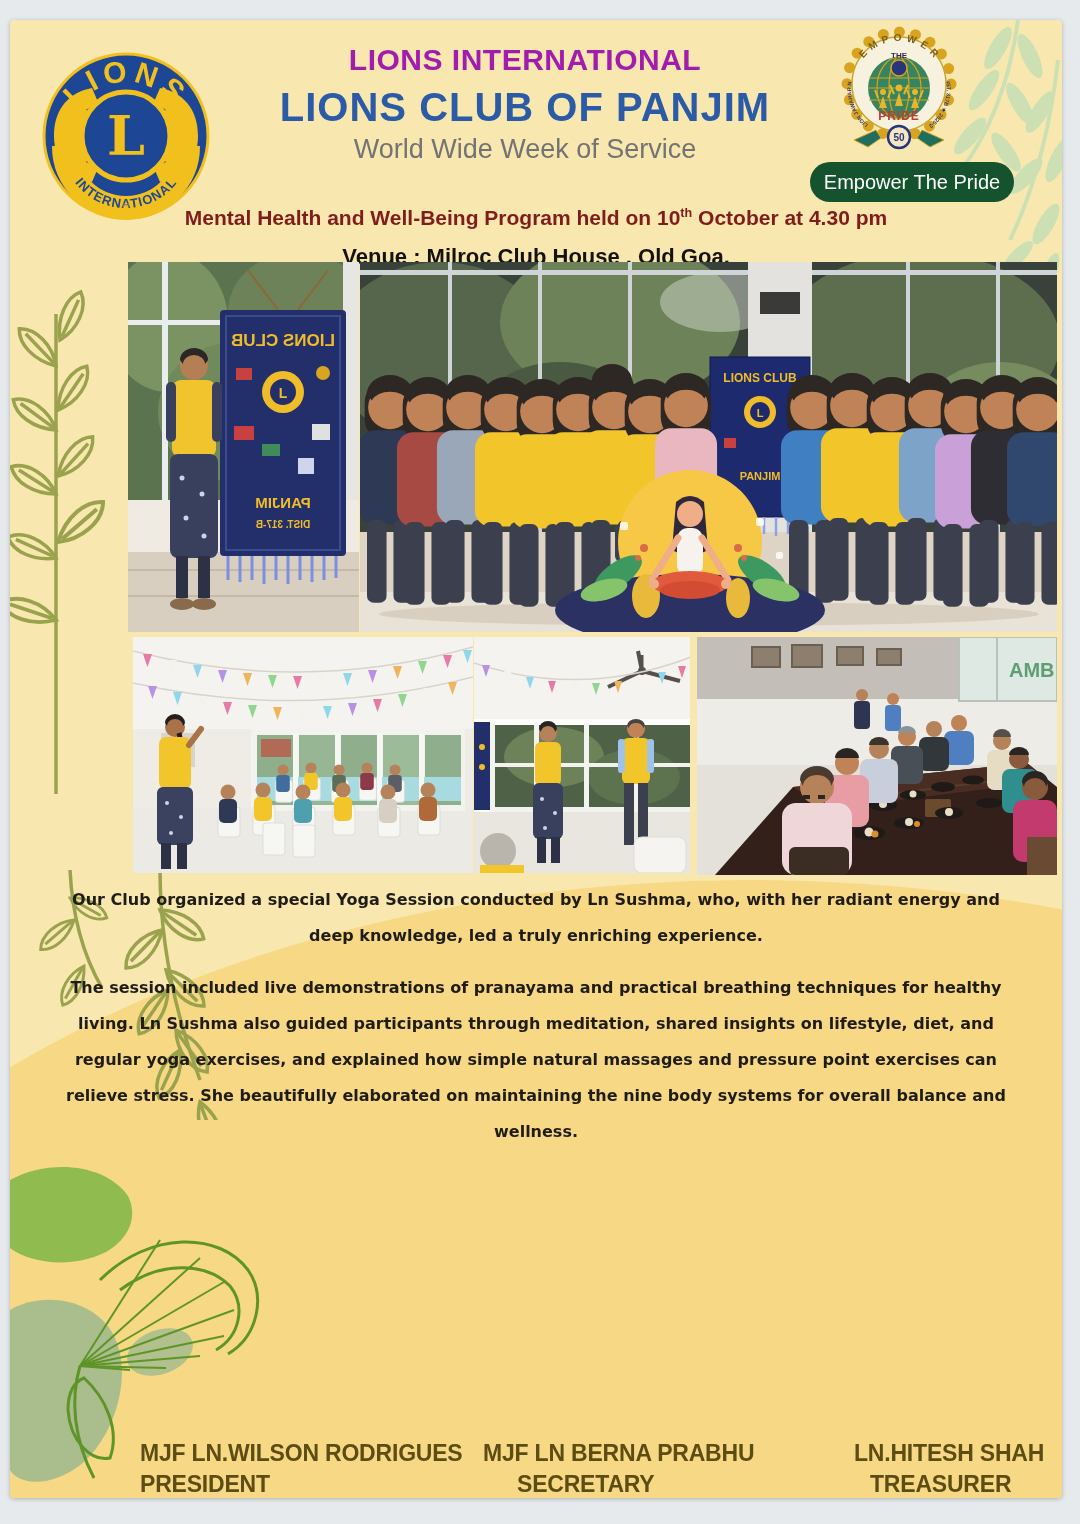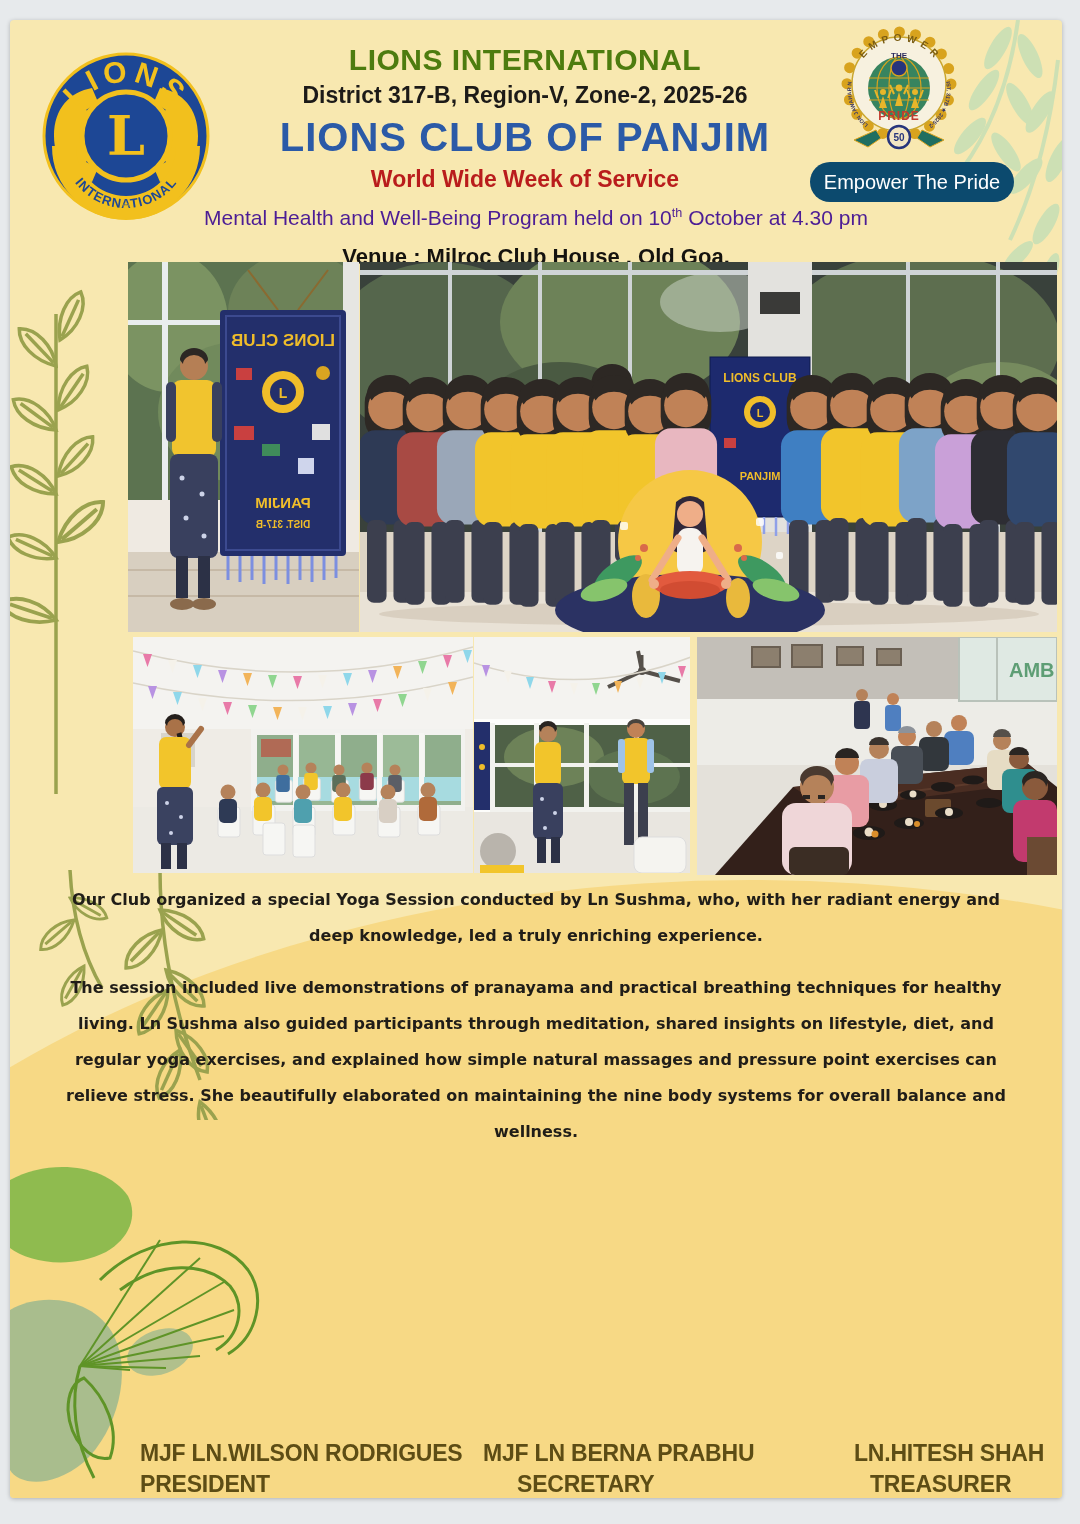--- a/index.html
+++ b/index.html
@@ -8,32 +8,32 @@
   .flyer { position:absolute; left:10px; top:20px; width:1052px; height:1478px;
            background:#f8e8b0; overflow:hidden; border-radius:4px;
            box-shadow:0 1px 4px rgba(0,0,0,.25); }
   .abs { position:absolute; }
   .blob { position:absolute; left:-360px; top:860px; width:2200px; height:1440px;
           border-radius:50%; background:#f7d985; z-index:0; }
   .deco { z-index:1; }
   .content { z-index:2; }
 
   .head-block { left:170px; top:20px; width:690px; text-align:center; }
-  .org   { font-size:30px; font-weight:800; color:#4d7c0f; letter-spacing:.5px; line-height:40px; }
+  .org   { font-size:30px; font-weight:800; color:#a21caf; letter-spacing:.5px; line-height:40px; }
   .dist  { font-size:23px; font-weight:700; color:#1c1a18; line-height:30px; }
   .club  { font-size:40px; font-weight:800; color:#2b5aa7; letter-spacing:1px; line-height:54px; margin-top:0; }
-  .week  { font-size:23px; font-weight:700; color:#b91c1c; line-height:30px; }
+  .week  { font-size:27px; font-weight:400; color:#737373; line-height:30px; }
   .progline { left:24px; top:186px; width:1004px; text-align:center;
-              font-size:21px; font-weight:400; color:#4c1d95; }
+              font-size:21px; font-weight:700; color:#7f1d1d; }
   .progline sup { font-size:.6em; }
   .venueline { left:24px; top:224px; width:1004px; text-align:center;
                font-size:22px; font-weight:700; color:#15130f; }
 
   .pill { left:800px; top:142px; width:204px; height:40px; border-radius:20px;
-          background:#0c4a6e; color:#ffffff; font-size:20px; font-weight:500;
+          background:#14532d; color:#ffffff; font-size:20px; font-weight:500;
           display:flex; align-items:center; justify-content:center; }
 
   .photo { position:absolute; overflow:hidden; z-index:2; background:#ccc; }
   .photo svg { display:block; }
 
   .bodytext { left:56px; top:862px; width:940px; text-align:center;
               font-family:"DejaVu Sans", sans-serif; font-weight:700;
               font-size:16px; line-height:36px; color:#201d18; }
   .bodytext p { margin-bottom:16px; }
   .herb { display:inline-block; vertical-align:-3px; }
@@ -147,21 +147,20 @@
     </text>
     <text font-size="13" font-weight="bold" fill="#1d4795" letter-spacing="1">
       <textPath href="#arcBot" startOffset="50%" text-anchor="middle">INTERNATIONAL</textPath>
     </text>
     <text x="86" y="105" text-anchor="middle" font-family="DejaVu Serif, serif" font-size="54" font-weight="bold" fill="#f2c01d">L</text>
     <text x="86" y="160" text-anchor="middle" font-size="9" fill="#f2c01d">®</text>
   </svg>
 
   <div class="abs content head-block">
     <div class="org">LIONS INTERNATIONAL</div>
-    <div class="dist">District 317-B, Region-V, Zone-2, 2025-26</div>
     <div class="club">LIONS CLUB OF PANJIM</div>
     <div class="week">World Wide Week of Service</div>
   </div>
 
   <div class="abs content progline">
     <span>Mental Health and Well-Being  Program held on 10</span><sup>th</sup><span> October at  4.30 pm</span>
   </div>
   <div class="abs content venueline">Venue : Milroc Club House , Old Goa.</div>
 
   <svg class="abs content" style="left:828px;top:2px" width="122" height="136" viewBox="0 0 122 136">

